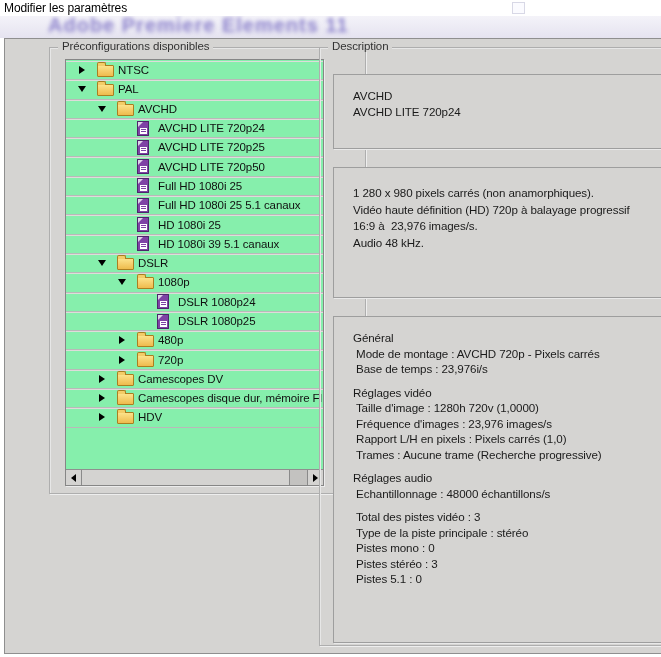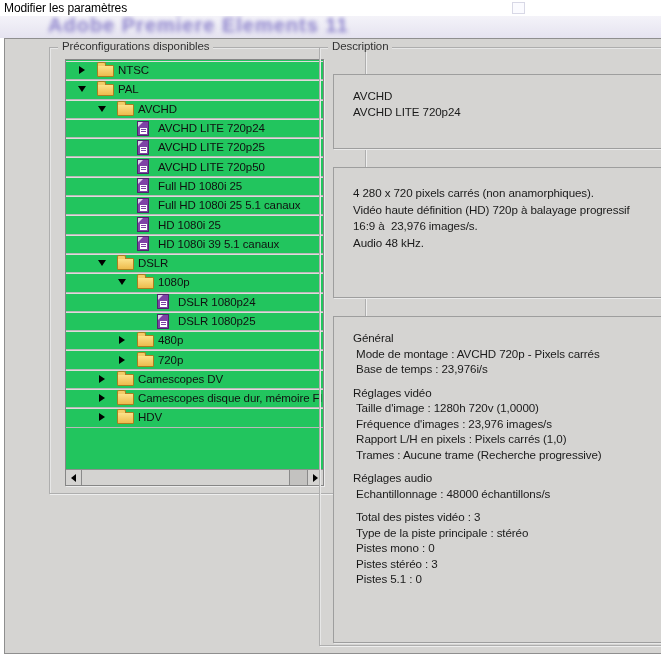--- a/index.html
+++ b/index.html
@@ -23,21 +23,21 @@
     background:#d5d4d2; border:1px solid #8f8f8f; border-right:none; }
   
   .groupbox { position:absolute; border:1px solid #aeaeae;
     box-shadow: 1px 1px 0 #eeeeee, inset 1px 1px 0 #e7e7e7; }
   .groupbox .legend { position:absolute; top:-8px; left:8px; padding:0 4px;
     background:#d5d4d2; font-size:11.5px; color:#333; white-space:nowrap; }
   .gb-left  { left:8px;  top:8px; width:317px; height:447px;margin-left:36px; }
   .gb-right { left:314px; top:8px; width:356px; height:599px; }
   
   .treebox { position:absolute; left:15px; top:11px; width:259px; height:427px;
-    background:#22c55e; border:1px solid #868686; box-shadow: 1px 1px 0 #ececec; overflow:hidden; }
+    background:#86efac; border:1px solid #868686; box-shadow: 1px 1px 0 #ececec; overflow:hidden; }
   .trows { position:absolute; left:0; top:1px; right:0; }
   .trow { display:flex; align-items:center; height:19.3px; border-bottom:1px solid #b9b9b9;
     box-shadow: inset 0 1px 0 #dedcda; white-space:nowrap; overflow:hidden; }
   .tspacer { flex:none; height:1px; }
   .tslot, .islot { flex:none; width:20px; height:100%; display:flex; align-items:center; }
   .tlabel { font-size:11.5px; color:#101010; padding-left:1px; }
   .tri-right { width:0; height:0; border-left:6px solid #000;
     border-top:4.5px solid transparent; border-bottom:4.5px solid transparent; margin-left:2px; }
   .tri-down { width:0; height:0; border-top:6px solid #000;
     border-left:4.5px solid transparent; border-right:4.5px solid transparent; margin-left:1px; }
@@ -309,21 +309,21 @@
       </div>
     </div>
 
     <div class="groupbox gb-right">
       <span class="legend">Description</span>
       <div class="descbox db1">
           <div class="dline">AVCHD</div>
           <div class="dline">AVCHD LITE 720p24</div>
         </div>
       <div class="descbox db2">
-          <div class="dline">4 280 x 720 pixels carrés (non anamorphiques).</div>
+          <div class="dline">1 280 x 980 pixels carrés (non anamorphiques).</div>
           <div class="dline">Vidéo haute définition (HD) 720p à balayage progressif</div>
           <div class="dline">16:9 à  23,976 images/s.</div>
           <div class="dline">Audio 48 kHz.</div>
         </div>
       <div class="descbox db3">
           <div class="dline">Général</div>
           <div class="dline"> Mode de montage : AVCHD 720p - Pixels carrés</div>
           <div class="dline"> Base de temps : 23,976i/s</div>
           <div class="dline"></div>
           <div class="dline">Réglages vidéo</div>

